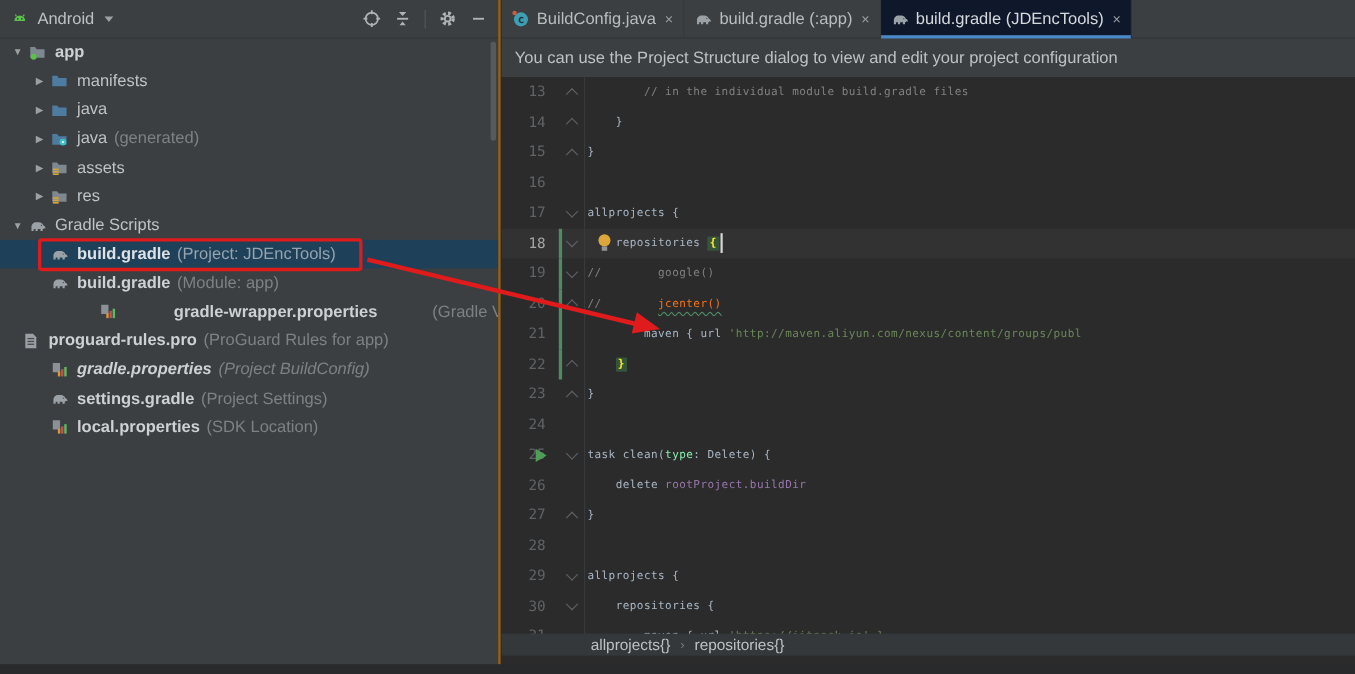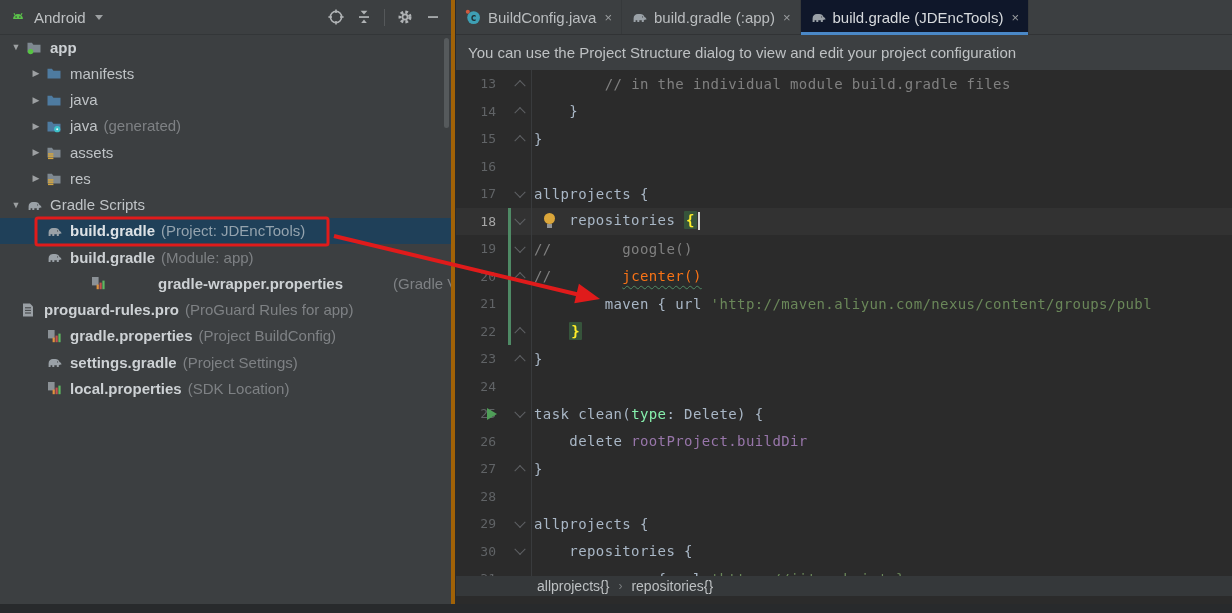--- a/index.html
+++ b/index.html
@@ -1,21 +1,21 @@
 <!DOCTYPE html>
 <html><head>
 <meta charset="utf-8">
 <style>
   html,body{margin:0;padding:0}
   body{width:1232px;height:613px;overflow:hidden;background:#2b2b2b;
        font-family:"Liberation Sans",sans-serif;position:relative}
 
   
   .left{position:absolute;left:0;top:0;width:455px;height:604px;background:#3c3f41;
-        border-right:4px solid #a16207;box-sizing:border-box;overflow:hidden}
+        border-right:2px solid #a16207;box-sizing:border-box;overflow:hidden}
   .ptoolbar{height:34px;border-bottom:1px solid #333638;display:flex;align-items:center;
             padding:0 10px;position:relative}
   .ptitle{color:#bec1c3;font-size:15px;margin-left:8px}
   .dd-caret{width:0;height:0;border-left:4px solid transparent;border-right:4px solid transparent;
             border-top:5px solid #9da0a2;margin-left:9px}
   .picons{position:absolute;right:10px;display:flex;align-items:center;gap:12px}
   .picon{width:16px;height:16px;display:inline-block}
   .vdiv{width:1px;height:17px;background:#55585a}
 
   .tree{position:absolute;top:34px;left:0;right:0}
@@ -53,21 +53,21 @@
         justify-content:flex-end;font:13px "DejaVu Sans Mono",monospace;color:#606366}
   .crow.current .lnum{color:#a7a7a7}
   .vcs{position:absolute;left:52px;top:0;bottom:0;width:3px;background:#4f8a65}
   .fold{position:absolute;left:60px;top:50%;width:7px;height:7px}
   .fold.down{border-right:1.6px solid #5e6164;border-bottom:1.6px solid #5e6164;
              transform:translateY(-72%) rotate(45deg)}
   .fold.up{border-right:1.6px solid #5e6164;border-bottom:1.6px solid #5e6164;
            transform:translateY(-28%) rotate(-135deg)}
   .runarrow{position:absolute;left:31px;top:50%;transform:translateY(-50%);width:0;height:0;
             border-left:10px solid #4f9e58;border-top:6px solid transparent;border-bottom:6px solid transparent}
-  .code{font-family:"DejaVu Sans Mono",monospace;font-size:14px;letter-spacing:.4px;
+  .code{font-family:"DejaVu Sans Mono",monospace;font-size:10px;letter-spacing:.4px;
         white-space:pre;color:#a9b7c6;padding-left:2px}
   .tok-p{color:#a9b7c6}
   .tok-c{color:#808080}
   .tok-s{color:#6a8759}
   .tok-pu{color:#9876aa}
   .tok-g{color:#86efac}
   .tok-b{background:#36543b;color:#ffef28;font-weight:bold;padding:1px 2px;border-radius:1px}
   .tok-csq{color:#f97316;text-decoration:underline wavy #4f8a65 1px;text-underline-offset:4px}
   .caretbar{display:inline-block;width:2px;height:18px;background:#d6d6d6;vertical-align:middle;margin-left:1px}
   .bulb{position:absolute;left:88px;top:5px;width:11px;height:11px;background:#dba63a;border-radius:50%}
@@ -237,21 +237,21 @@
           <svg width="16" height="16" viewBox="0 0 16 16">
             <path fill="#9aa0a5" d="M3 1.5h7l3 3v10H3z"></path>
             <rect x="5" y="5.2" width="6" height="1.2" fill="#4a4d4f"></rect>
             <rect x="5" y="7.8" width="6" height="1.2" fill="#4a4d4f"></rect>
             <rect x="5" y="10.4" width="6" height="1.2" fill="#4a4d4f"></rect>
           </svg>
         </span>
         <span class="tlabel b">proguard-rules.pro</span>
         <span class="tdetail">(ProGuard Rules for app)</span>
       </div>
-      <div class="trow" style="padding-left: 26px;">
+      <div class="trow" style="padding-left: 26px; font-style: italic;">
         <span class="chev"></span>
         <span class="ticon">
           <svg width="16" height="16" viewBox="0 0 16 16">
             <path fill="#8b9196" d="M2 2h6.6v8.4H2z"></path>
             <rect x="6.6" y="9.6" width="2.2" height="4.6" fill="#e0923e"></rect>
             <rect x="9.5" y="7.6" width="2.2" height="6.6" fill="#c4524e"></rect>
             <rect x="12.4" y="5.6" width="2.2" height="8.6" fill="#5fb760"></rect>
           </svg>
         </span>
         <span class="tlabel b">gradle.properties</span>

